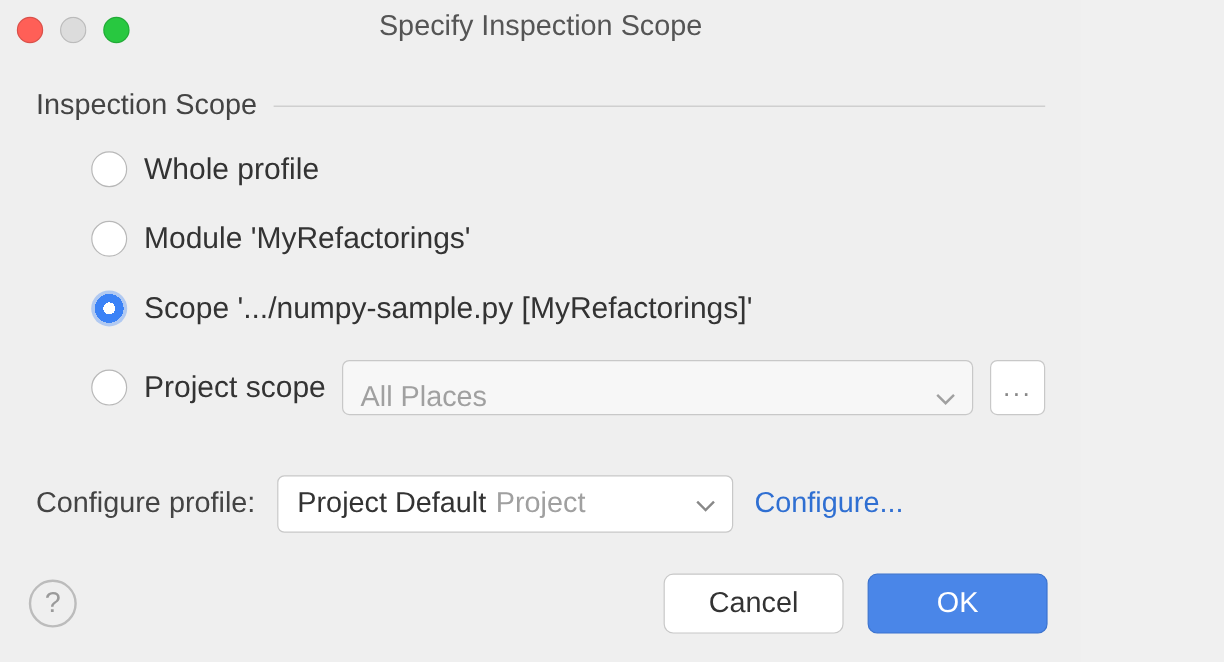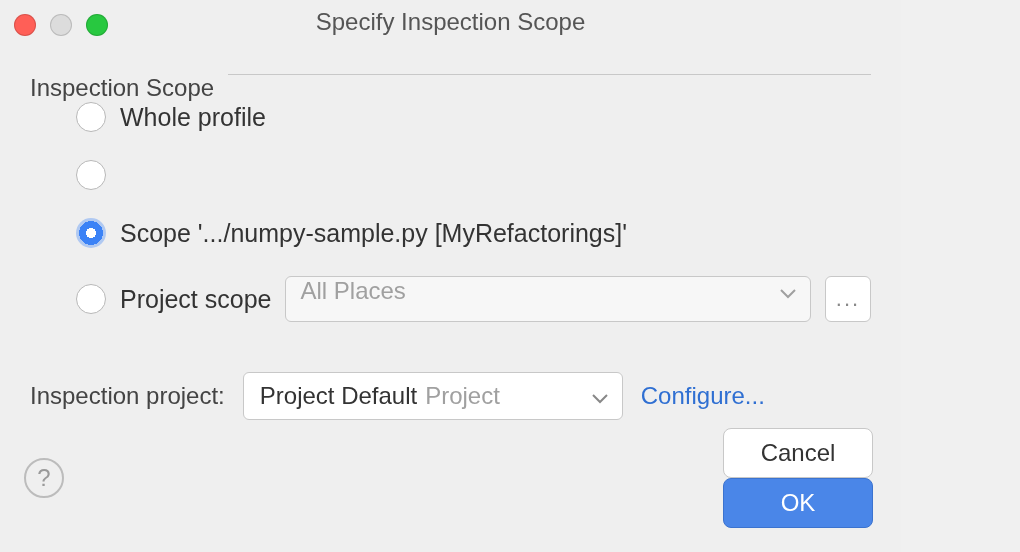--- a/index.html
+++ b/index.html
@@ -45,22 +45,23 @@
   .tl.green { background: #28c840; }
   .title {
     font-size: 24px;
     color: #555;
   }
   .content {
     padding: 30px 30px 0 30px;
   }
   .group-header {
     display: flex;
-    align-items: flex-start;
+    align-items: center;
     gap: 14px;
+    margin-bottom: 24px;
   }
   .group-header .line {
     flex: 1;
     height: 1px;
     background: #c8c8c8;
   }
   .group-title {
     color: #444;
     font-size: 24px;
   }
@@ -102,21 +103,21 @@
     align-items: center;
     gap: 14px;
   }
   .dropdown {
     flex: 1;
     height: 46px;
     background: #fff;
     border: 1px solid #c8c8c8;
     border-radius: 6px;
     display: flex;
-    align-items: flex-start;
+    align-items: flex-end;
     padding: 0 14px;
     color: #a0a0a0;
     position: relative;
     box-sizing: border-box;
   }
   .dropdown.disabled {
     background: #f7f7f7;
   }
   .chevron {
     position: absolute;
@@ -188,21 +189,21 @@
     border-radius: 50%;
     display: flex;
     align-items: center;
     justify-content: center;
     color: #9a9a9a;
     font-size: 24px;
     font-weight: 500;
   }
   .buttons {
     display: flex;
-    flex-direction: column;
+    gap: 20px;
   }
   .btn {
     height: 50px;
     min-width: 150px;
     border-radius: 8px;
     display: flex;
     align-items: center;
     justify-content: center;
     font-size: 24px;
     border: 1px solid #c8c8c8;
@@ -239,20 +240,21 @@
 
     <div class="options">
 
       <div class="opt-row">
         <span class="radio"></span>
         <span class="opt-label">Whole profile</span>
       </div>
 
       <div class="opt-row">
         <span class="radio"></span>
+        <span class="opt-label">Module 'MyRefactorings'</span>
       </div>
 
       <div class="opt-row">
         <span class="radio selected"></span>
         <span class="opt-label">Scope '.../numpy-sample.py [MyRefactorings]'</span>
       </div>
 
       <div class="custom-row">
         <span class="radio"></span>
         <span class="opt-label">Project scope</span>
@@ -265,21 +267,21 @@
           </span>
         </div>
         <div class="ellipsis-btn">
           <span>...</span>
         </div>
       </div>
 
     </div>
 
     <div class="profile-row">
-      <span class="profile-label">Inspection project:</span>
+      <span class="profile-label">Configure profile:</span>
       <div class="profile-dropdown">
         <span class="primary">Project Default</span>
         <span class="secondary">Project</span>
         <span class="chevron">
           <svg width="16" height="10" viewBox="0 0 16 10">
               <path d="M1 1 L8 8 L15 1" fill="none" stroke="#888" stroke-width="2"></path>
             </svg>
         </span>
       </div>
       <span class="configure-link">Configure...</span>

